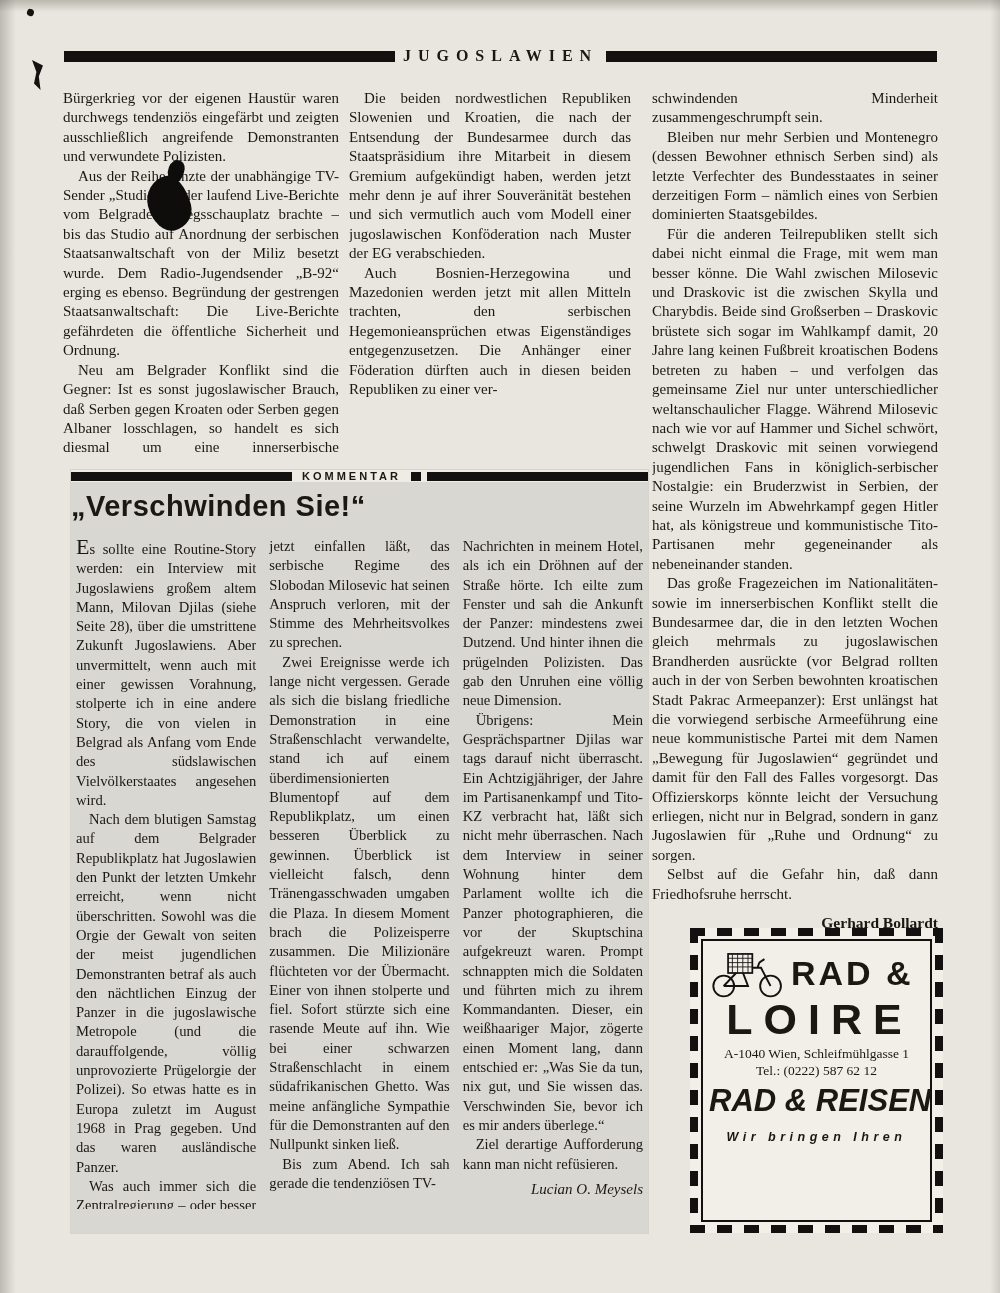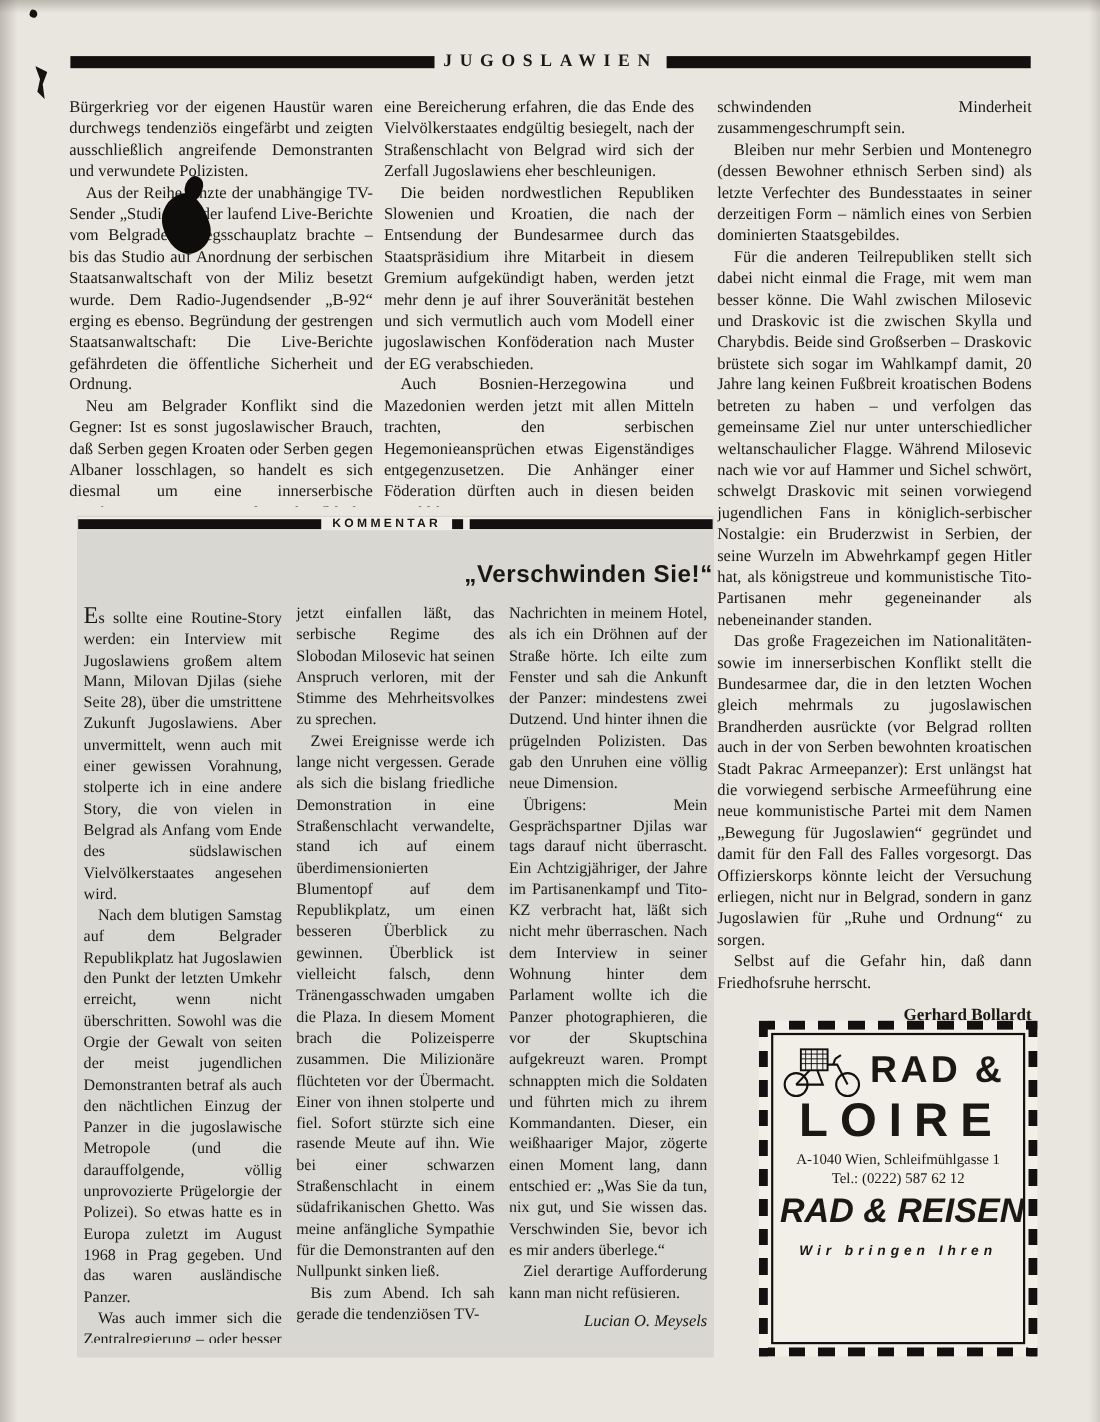--- a/index.html
+++ b/index.html
@@ -32,22 +32,22 @@
   #col3{left:652px;width:286px;height:840px;}
   .byline-article{font-weight:bold;text-align:right;margin-top:9px !important;font-size:15.5px;}
   
   .kommentar{position:absolute;left:71px;top:470px;width:577px;height:763px;background:#d9d7d1;
     box-shadow:0 0 0 1px rgba(120,115,105,.15);overflow:hidden;}
   .kicker-row{display:flex;align-items:center;height:12px;background:#efece5;}
   .kicker-bar{height:9px;background:#121110;flex:1;}
   .kicker-label{font-family:"Liberation Sans",sans-serif;font-weight:bold;font-size:11px;
     letter-spacing:3px;padding:0 10px;white-space:nowrap;}
   .kicker-block{width:10px;height:9px;background:#121110;margin-right:6px;}
-  .kommentar-title{font-family:"Liberation Sans",sans-serif;font-weight:bold;font-size:22px;
-    text-align:right;margin:27px 0 2px 0;letter-spacing:0.5px;}
+  .kommentar-title{font-family:"Liberation Sans",sans-serif;font-weight:bold;font-size:29px;
+    text-align:left;margin:8px 0 2px 0;letter-spacing:0.5px;}
   .kcols{display:flex;gap:13px;padding:12px 5px 0 5px;}
   .kcol{flex:1;text-align:justify;font-size:14.6px;line-height:19.3px;overflow:hidden;height:672px;}
   .kcol p{margin:0;}
   .kcol p.ind{text-indent:13px;}
   .kcol p.lead::first-letter{font-size:22px;}
   .byline-kommentar{font-style:italic;text-align:right;margin-top:6px !important;font-size:15px;}
   
   .ad{position:absolute;left:690px;top:928px;width:253px;height:305px;background:#f1efe8;}
   .frame-h,.frame-v{position:absolute;}
   .frame-h{left:0;right:0;height:8px;background:repeating-linear-gradient(90deg,#121110 0 15px,#f1efe8 15px 27px);}
@@ -85,21 +85,20 @@
     <div class="section-title">JUGOSLAWIEN</div>
     <div class="hbar"></div>
   </div>
 
   <div class="col" id="col1">
     <p>Bürgerkrieg vor der eigenen Haustür waren durchwegs tendenziös eingefärbt und zeigten ausschließlich angreifende Demonstranten und verwundete Polizisten.</p>
     <p class="ind">Aus der Reihe tanzte der unabhängige TV-Sender „Studio B“, der laufend Live-Berichte vom Belgrader Kriegsschauplatz brachte – bis das Studio auf Anordnung der serbischen Staatsanwaltschaft von der Miliz besetzt wurde. Dem Radio-Jugendsender „B-92“ erging es ebenso. Begründung der gestrengen Staatsanwaltschaft: Die Live-Berichte gefährdeten die öffentliche Sicherheit und Ordnung.</p>
     <p class="ind">Neu am Belgrader Konflikt sind die Gegner: Ist es sonst jugoslawischer Brauch, daß Serben gegen Kroaten oder Serben gegen Albaner losschlagen, so handelt es sich diesmal um eine innerserbische Konfrontation. Der Nationalitätenkonflikt hat damit</p>
   </div>
   <div class="col" id="col2">
-    <p>eine Bereicherung erfahren, die das Ende des Vielvölkerstaates endgültig besiegelt, nach der Straßenschlacht von Belgrad wird sich der Zerfall Jugoslawiens eher beschleunigen.</p>
     <p class="ind">Die beiden nordwestlichen Republiken Slowenien und Kroatien, die nach der Entsendung der Bundesarmee durch das Staatspräsidium ihre Mitarbeit in diesem Gremium aufgekündigt haben, werden jetzt mehr denn je auf ihrer Souveränität bestehen und sich vermutlich auch vom Modell einer jugoslawischen Konföderation nach Muster der EG verabschieden.</p>
     <p class="ind">Auch Bosnien-Herzegowina und Mazedonien werden jetzt mit allen Mitteln trachten, den serbischen Hegemonieansprüchen etwas Eigenständiges entgegenzusetzen. Die Anhänger einer Föderation dürften auch in diesen beiden Republiken zu einer ver-</p>
   </div>
   <div class="col" id="col3">
     <p>schwindenden Minderheit zusammengeschrumpft sein.</p>
     <p class="ind">Bleiben nur mehr Serbien und Montenegro (dessen Bewohner ethnisch Serben sind) als letzte Verfechter des Bundesstaates in seiner derzeitigen Form – nämlich eines von Serbien dominierten Staatsgebildes.</p>
     <p class="ind">Für die anderen Teilrepubliken stellt sich dabei nicht einmal die Frage, mit wem man besser könne. Die Wahl zwischen Milosevic und Draskovic ist die zwischen Skylla und Charybdis. Beide sind Großserben – Draskovic brüstete sich sogar im Wahlkampf damit, 20 Jahre lang keinen Fußbreit kroatischen Bodens betreten zu haben – und verfolgen das gemeinsame Ziel nur unter unterschiedlicher weltanschaulicher Flagge. Während Milosevic nach wie vor auf Hammer und Sichel schwört, schwelgt Draskovic mit seinen vorwiegend jugendlichen Fans in königlich-serbischer Nostalgie: ein Bruderzwist in Serbien, der seine Wurzeln im Abwehrkampf gegen Hitler hat, als königstreue und kommunistische Tito-Partisanen mehr gegeneinander als nebeneinander standen.</p>
     <p class="ind">Das große Fragezeichen im Nationalitäten- sowie im innerserbischen Konflikt stellt die Bundesarmee dar, die in den letzten Wochen gleich mehrmals zu jugoslawischen Brandherden ausrückte (vor Belgrad rollten auch in der von Serben bewohnten kroatischen Stadt Pakrac Armeepanzer): Erst unlängst hat die vorwiegend serbische Armeeführung eine neue kommunistische Partei mit dem Namen „Bewegung für Jugoslawien“ gegründet und damit für den Fall des Falles vorgesorgt. Das Offizierskorps könnte leicht der Versuchung erliegen, nicht nur in Belgrad, sondern in ganz Jugoslawien für „Ruhe und Ordnung“ zu sorgen.</p>
     <p class="ind">Selbst auf die Gefahr hin, daß dann Friedhofsruhe herrscht.</p>
     <p class="byline-article">Gerhard Bollardt</p>

